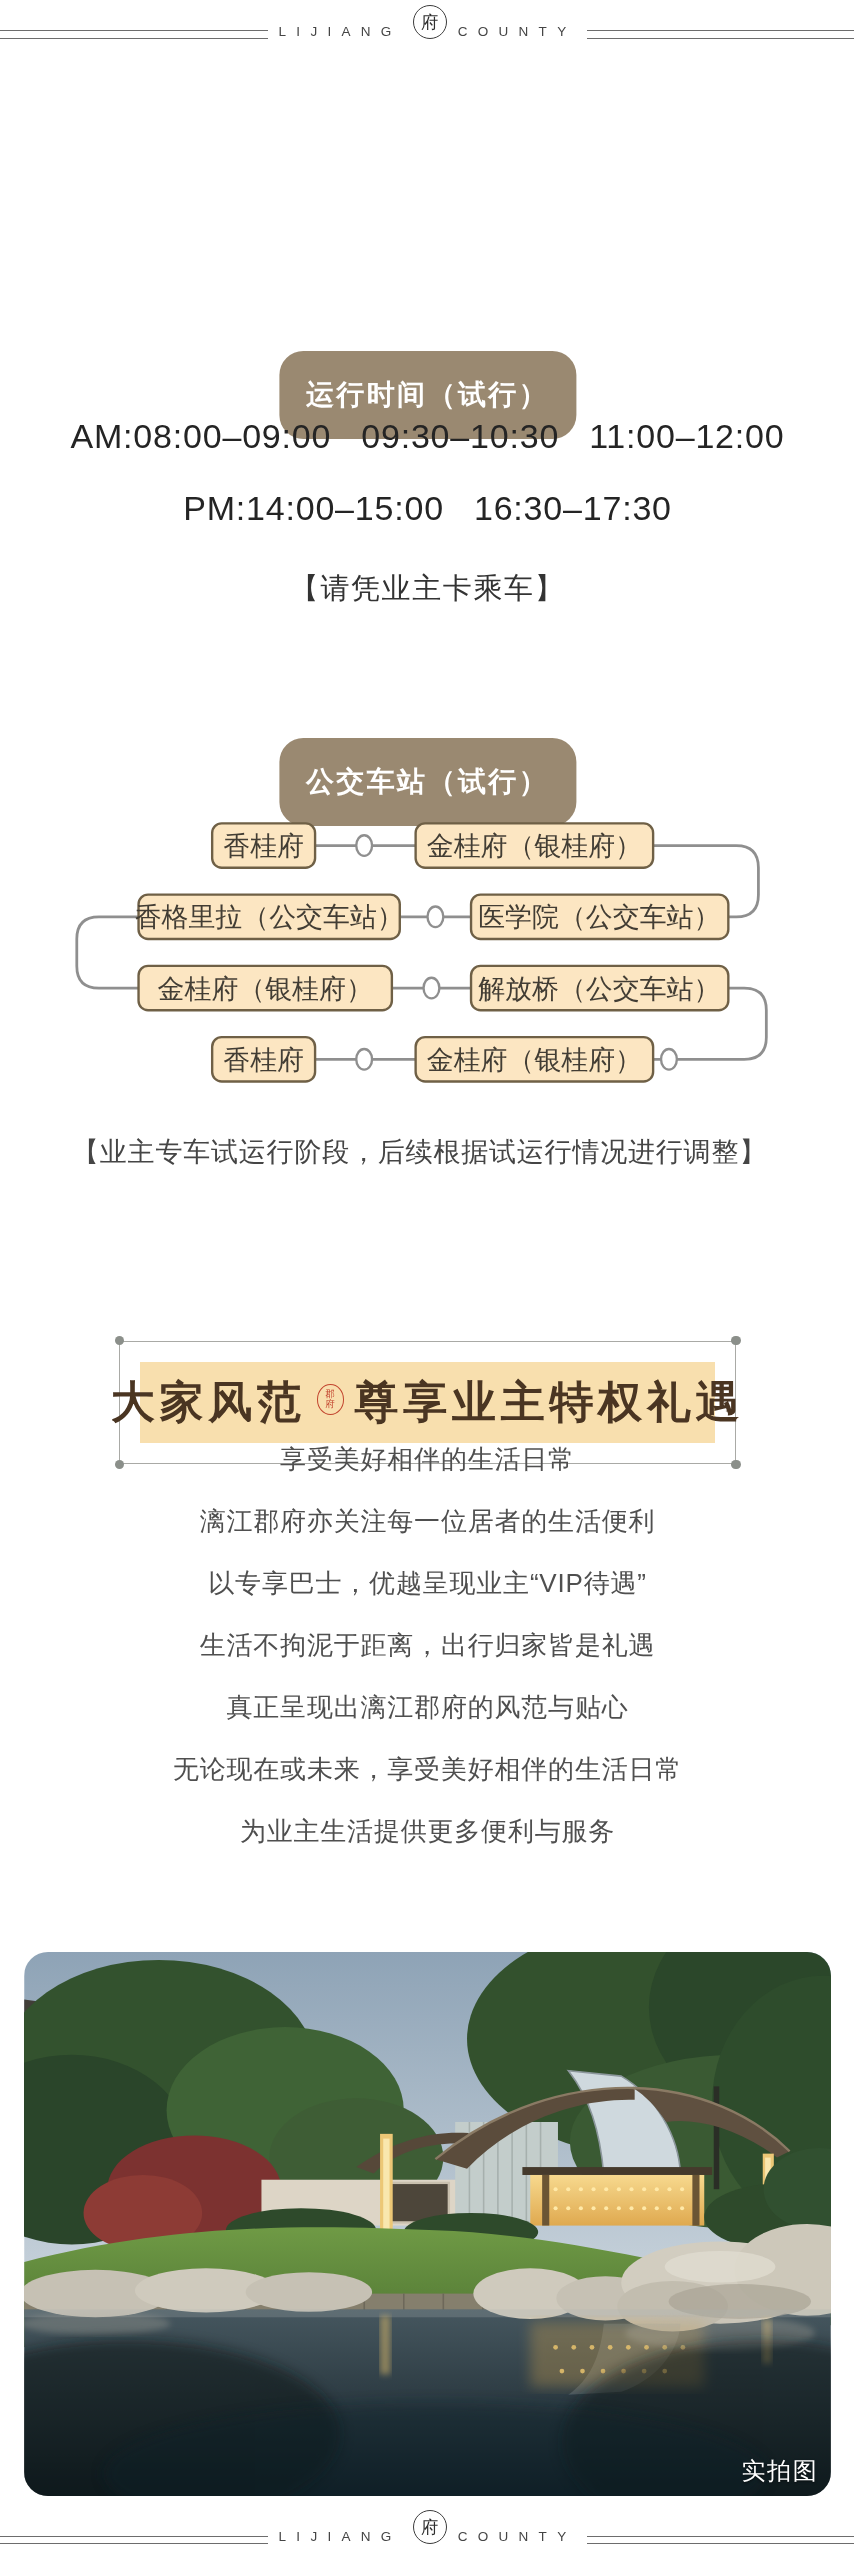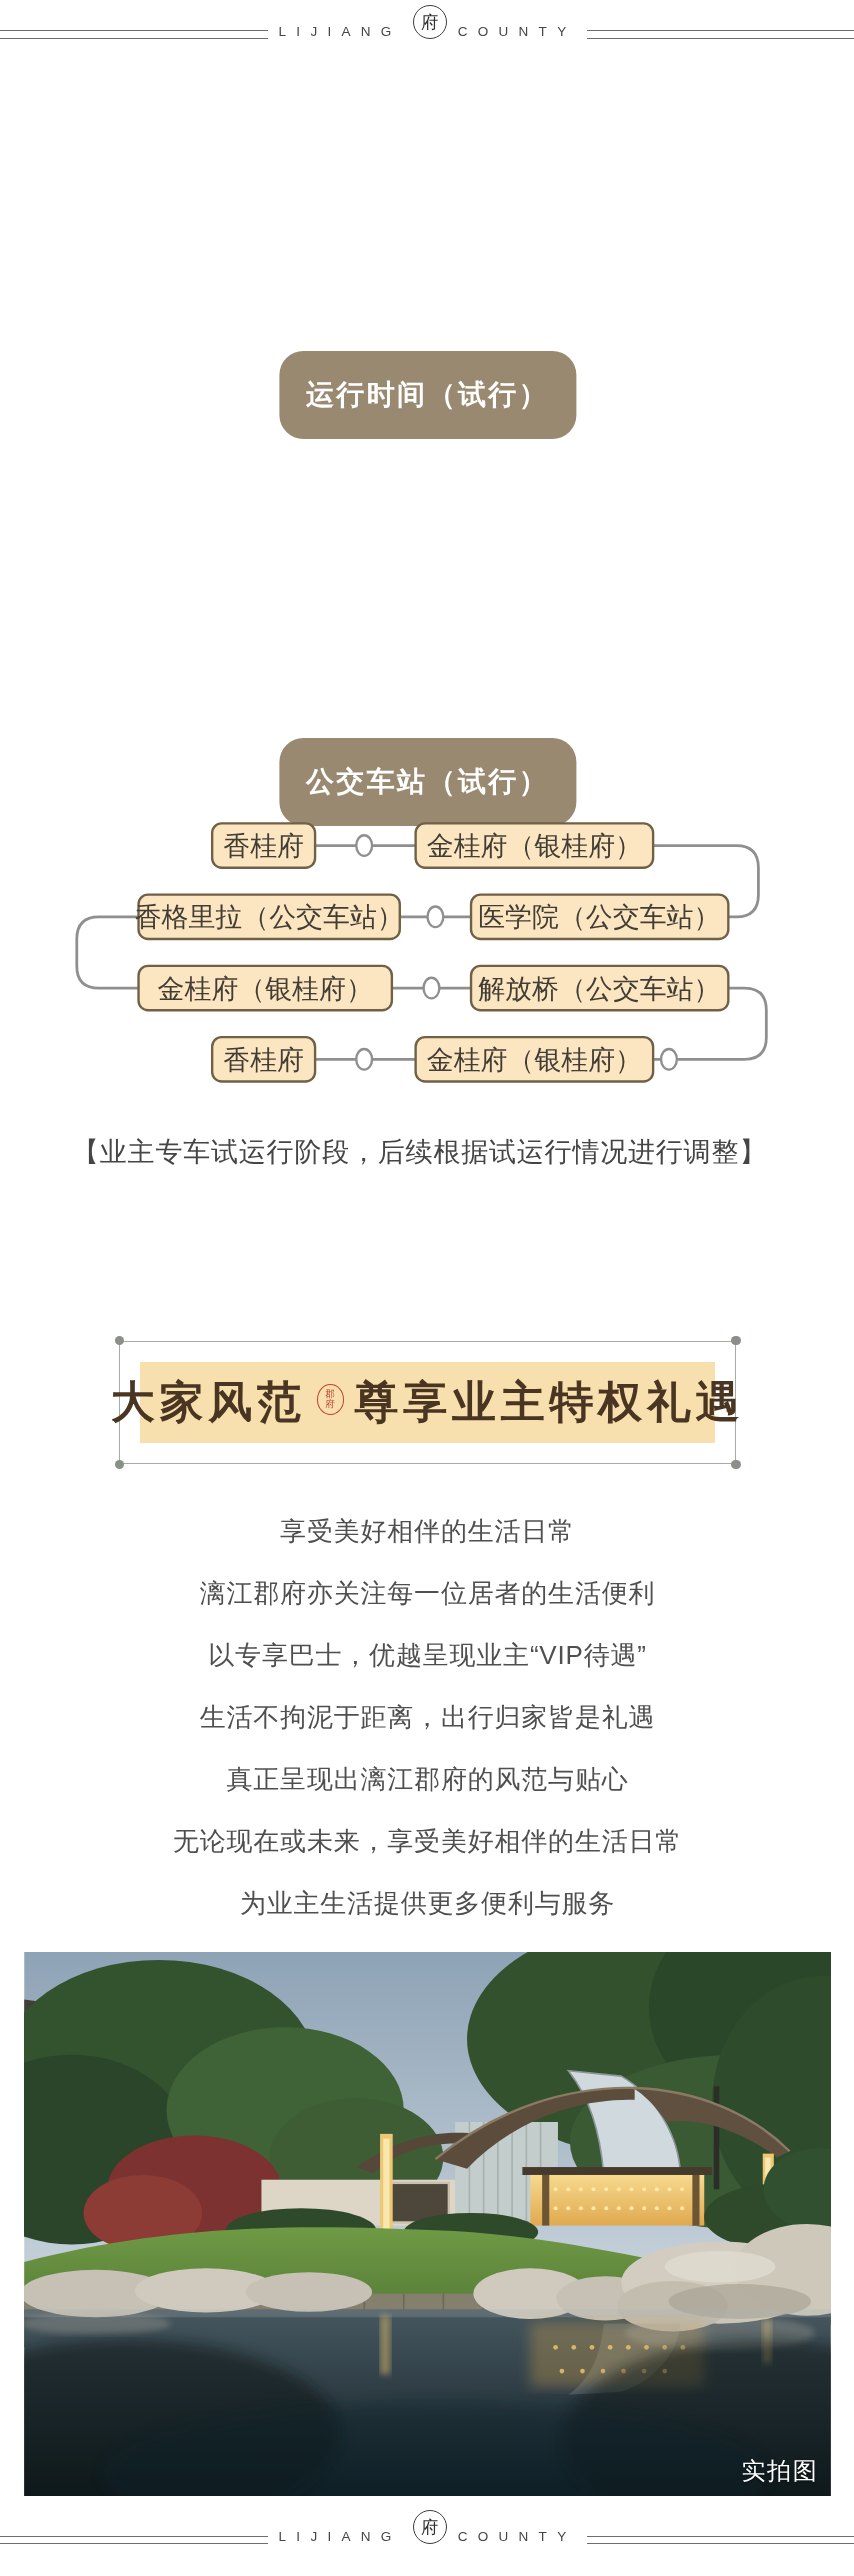--- a/index.html
+++ b/index.html
@@ -42,24 +42,24 @@
   .banner-text{font-family:"DejaVu Serif","Liberation Serif",serif;font-weight:700;font-size:44px;color:var(--banner-text,#4a3522);letter-spacing:4.7px;white-space:nowrap;}
   .seal{
     width:25px;height:28.5px;border:1.6px solid var(--seal-red,#c2442e);border-radius:50%;
     color:var(--seal-red,#c2442e);display:flex;flex-direction:column;align-items:center;justify-content:center;
     font-size:9.5px;line-height:10.3px;flex:0 0 auto;margin-top:-6.3px;
   }
   .pin{position:absolute;width:9.5px;height:9.5px;border-radius:50%;background:#8b8f8a;}
   .pin.tl{top:-6.3px;left:-5.5px;} .pin.bl{bottom:-6.3px;left:-5.5px;}
   .pin.tr{top:-6.3px;right:-5.5px;} .pin.br{bottom:-6.3px;right:-5.5px;}
   
-  .body-copy{position:absolute;top:1500px;left:0;width:855px;text-align:center;}
+  .body-copy{position:absolute;top:1428px;left:0;width:855px;text-align:center;}
   .body-copy .bline{font-size:26px;color:var(--body-text,#4f4f4f);line-height:62px;letter-spacing:0.8px;}
   
-  .photo{position:absolute;top:1952px;left:24px;width:807px;height:544px;overflow:hidden;}
+  .photo{position:absolute;top:1952px;left:24px;width:807px;height:544px;overflow:hidden;border-radius:24px;}
   .photo-caption{position:absolute;right:12.7px;bottom:9.5px;color:#ffffff;font-size:24px;letter-spacing:1.6px;text-shadow:0 0.8px 2.4px rgba(0,0,0,.6);}
   
   .stop-label{font-family:"Liberation Sans","DejaVu Sans",sans-serif;font-size:34px;fill:#423d34;}
 </style>
 </head>
 <body>
 
 <div class="page">
 
   <div class="brandbar" style="top:4.7px;">
@@ -68,20 +68,32 @@
     <div class="logo-circle">
         <span>府</span>
       </div>
     <div class="btxt">COUNTY</div>
     <div class="dline"></div>
   </div>
 
 
   <div class="badge" style="top:351px;">运行时间（试行）</div>
 
+  <div class="times">
+    <div class="time-row am">
+      <span>AM:08:00–09:00</span>
+      <span>09:30–10:30</span>
+      <span>11:00–12:00</span>
+    </div>
+    <div class="time-row pm">
+      <span>PM:14:00–15:00</span>
+      <span>16:30–17:30</span>
+    </div>
+    <div class="ride-note">【请凭业主卡乘车】</div>
+  </div>
 
   <div class="badge" style="top:738px;">公交车站（试行）</div>
 
   <svg class="route-svg" width="855" height="301" viewBox="0 0 1080 380">
     <g stroke="#8f8f8f" stroke-width="3.5" fill="none">
       <path d="M825,60 H930 Q958,60 958,88 V122 Q958,150 930,150 H920"></path>
       <path d="M180,150 H125 Q97,150 97,178 V212 Q97,240 125,240 H180"></path>
       <path d="M920,240 H940 Q968,240 968,268 V302 Q968,330 940,330 H825"></path>
       <line x1="398" y1="60" x2="525" y2="60"></line>
       <line x1="505" y1="150" x2="595" y2="150"></line>

